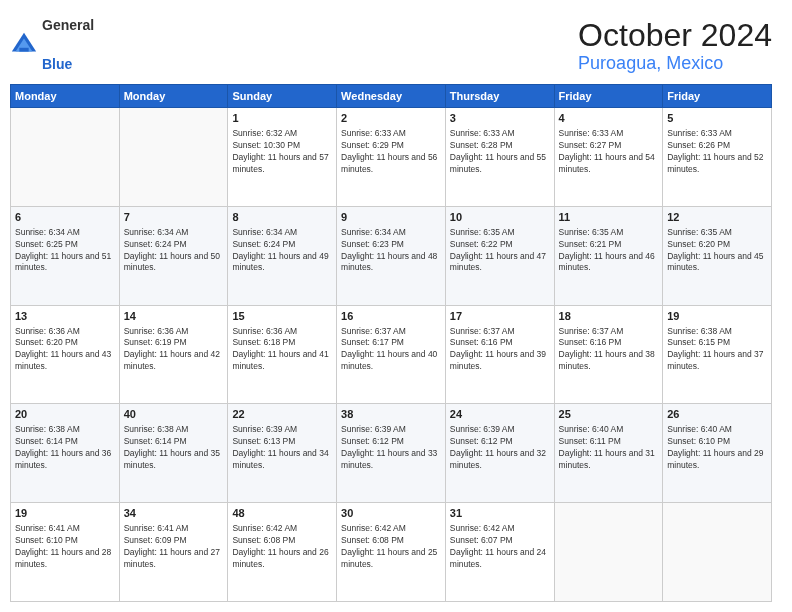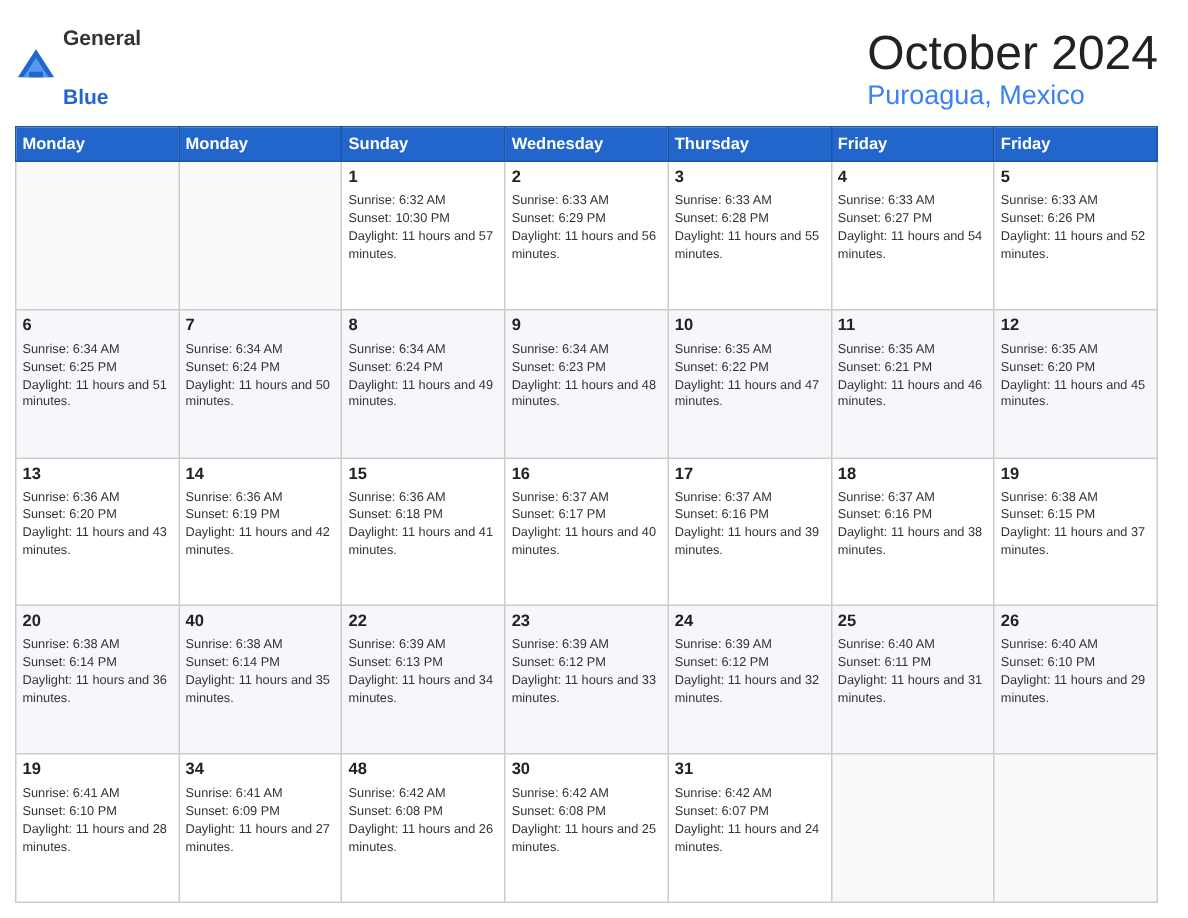--- a/index.html
+++ b/index.html
@@ -274,21 +274,21 @@
 Sunset: 6:14 PM
 Daylight: 11 hours and 35 minutes.</div>
           </td>
           <td>
             <span class="day-number">22</span>
             <div class="day-info" style="white-space: pre-line;">Sunrise: 6:39 AM
 Sunset: 6:13 PM
 Daylight: 11 hours and 34 minutes.</div>
           </td>
           <td>
-            <span class="day-number">23</span>
+            <span class="day-number">38</span>
             <div class="day-info" style="white-space: pre-line;">Sunrise: 6:39 AM
 Sunset: 6:12 PM
 Daylight: 11 hours and 33 minutes.</div>
           </td>
           <td>
             <span class="day-number">24</span>
             <div class="day-info" style="white-space: pre-line;">Sunrise: 6:39 AM
 Sunset: 6:12 PM
 Daylight: 11 hours and 32 minutes.</div>
           </td>

